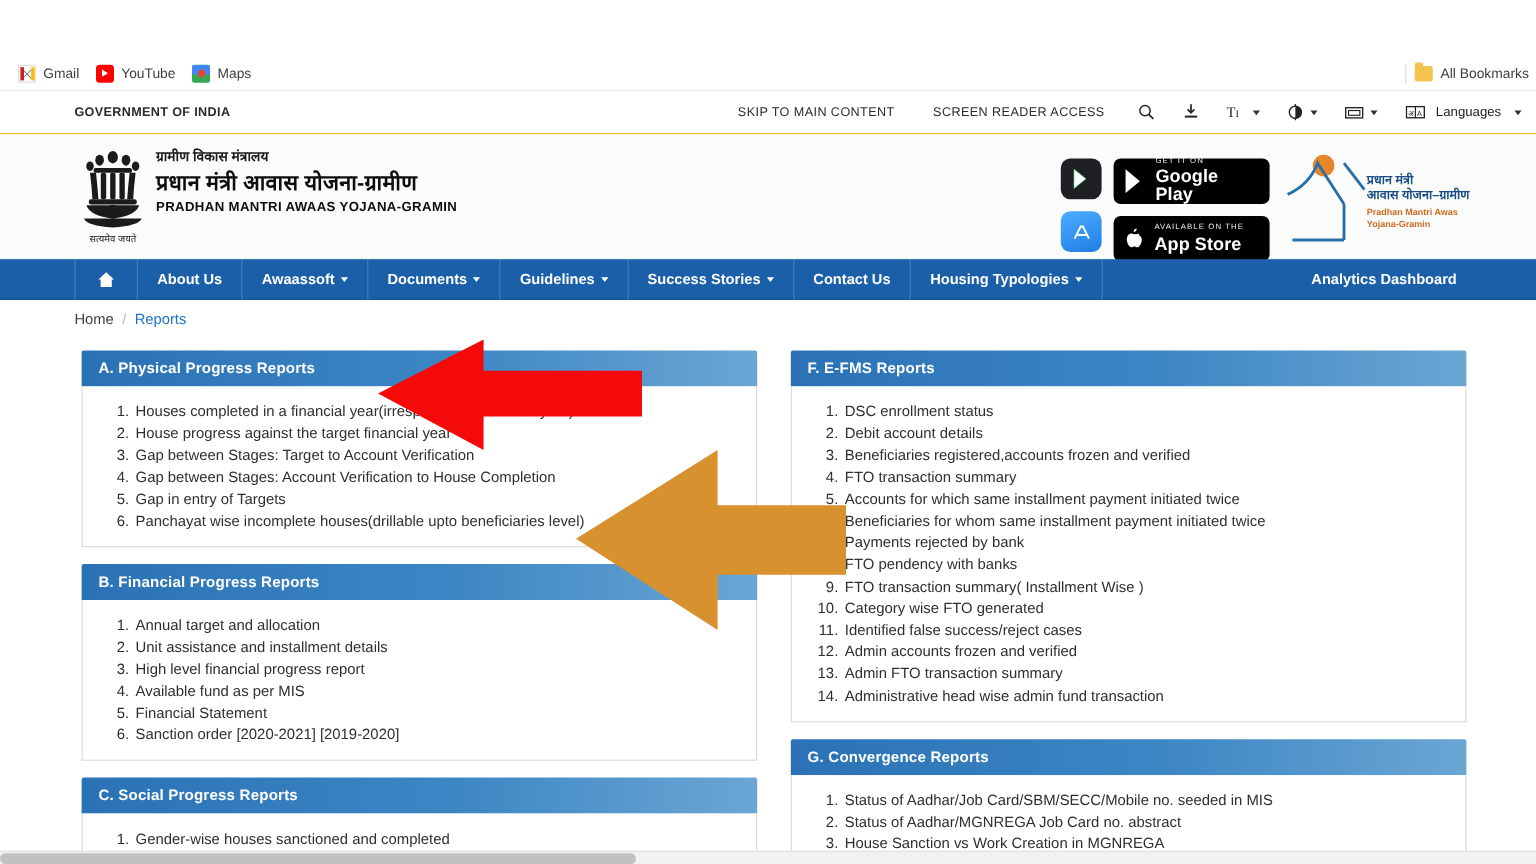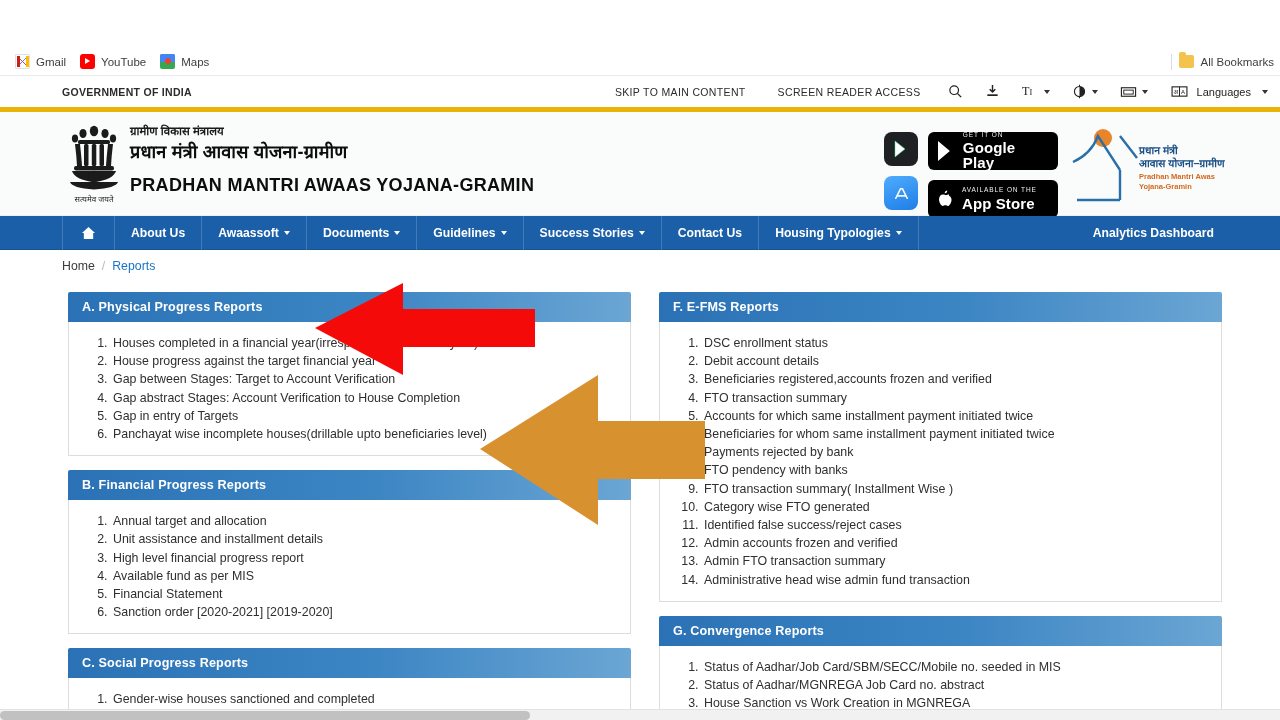--- a/index.html
+++ b/index.html
@@ -42,21 +42,21 @@
   .ico-maps { background:#34a853; border-radius:2px; overflow:hidden;}
   .ico-maps::before{ content:""; position:absolute; left:0; top:0; width:100%; height:55%; background:#4285f4; }
   .ico-maps::after{ content:""; position:absolute; left:5px; top:4px; width:6px; height:6px; background:#ea4335; border-radius:50% 50% 50% 0; transform:rotate(-45deg); }
   .bm-right { position:absolute; right:6px; display:flex; align-items:center; gap:7px; }
   .bm-sep { width:1px; height:16px; background:#dadce0; }
   .ico-folder { width:15px; height:13px; background:#f3c34e; border-radius:2px; position:relative; }
   .ico-folder::before { content:""; position:absolute; left:0; top:-3px; width:7px; height:4px; background:#f3c34e; border-radius:2px 2px 0 0;}
 
   
   .gov-strip {
-    height: 36px; background: #ffffff; border-bottom: 5px solid #eab308;
+    height: 36px; background: #ffffff; border-bottom: 1px solid #eab308;
     display: flex; align-items: center; position: relative;
   }
   .gov-label {
     position: absolute; left: 62px; font-size: 10.5px; letter-spacing: .3px;
     color: #2b2b2b; font-weight: 600;
   }
   .util-row { position:absolute; right: 0px; display:flex; align-items:center; height:36px; }
   .util-link {
     font-size: 10.5px; letter-spacing: .35px; color: #2b2b2b; padding: 0 16px;
     text-decoration:none; white-space: nowrap; font-weight:500;
@@ -66,21 +66,21 @@
   .ic-svg { display:block; }
   .util-lang { font-size:11px; color:#222; padding:0 12px; display:flex; align-items:center; gap:9px; white-space:nowrap; }
 
   
   .header-band { height: 104px; background:#fafcfb; position: relative; border-bottom:1px solid #eef0ef; }
   .emblem { position:absolute; left:62px; top:10px; width:64px; height:88px; }
   .head-text { position:absolute; left:130px; top:12px; }
   .ht-hi-small { font-size: 11.5px; color:#1a1a1a; font-weight:700; line-height:15px; }
   .ht-hi-big { font-size: 18px; color:#0d0d0d; font-weight:700; line-height:24px; letter-spacing:.2px; margin-top:1px; }
   .ht-en-small { font-size: 10.5px; color:#1a1a1a; font-weight:600; letter-spacing:.4px; margin-top:7px; line-height:14px; }
-  .ht-en-big { font-size: 18px; color:#0d0d0d; font-weight:700; letter-spacing:.3px; line-height:18px; margin-top:12px;}
+  .ht-en-big { font-size: 11px; color:#0d0d0d; font-weight:700; letter-spacing:.3px; line-height:18px; margin-top:0;}
 
   .store-wrap { position:absolute; right:222px; top:20px; display:flex; gap:10px; }
   .store-col-sm { display:flex; flex-direction:column; gap:10px; }
   .store-col-lg { display:flex; flex-direction:column; gap:10px; }
   .sq-badge { width:34px; height:34px; border-radius:8px; position:relative; display:flex;align-items:center;justify-content:center;}
   .sq-gp { background:#1f2023; }
   .sq-as { background: linear-gradient(160deg,#4facfe,#1e7ee6); }
   .pill { width:130px; height:38px; background:#000; border-radius:6px; display:flex; align-items:center; padding:0 8px; gap:7px; }
   .pill-txt { color:#fff; line-height:1; }
   .pill-t1 { font-size:6.5px; letter-spacing:.9px; text-transform:uppercase; opacity:.95; }
@@ -378,21 +378,21 @@
 
       <div class="col">
 
         <div class="card">
           <div class="card-head">A. Physical Progress Reports</div>
           <div class="card-body">
             <ol>
               <li>Houses completed in a financial year(irrespective of sanction year)</li>
               <li>House progress against the target financial year</li>
               <li>Gap between Stages: Target to Account Verification</li>
-              <li>Gap abstract Stages: Account Verification to House Completion</li>
+              <li>Gap between Stages: Account Verification to House Completion</li>
               <li>Gap in entry of Targets</li>
               <li>Panchayat wise incomplete houses(drillable upto beneficiaries level)</li>
             </ol>
           </div>
         </div>
 
         <div class="card">
           <div class="card-head">B. Financial Progress Reports</div>
           <div class="card-body">
             <ol>

